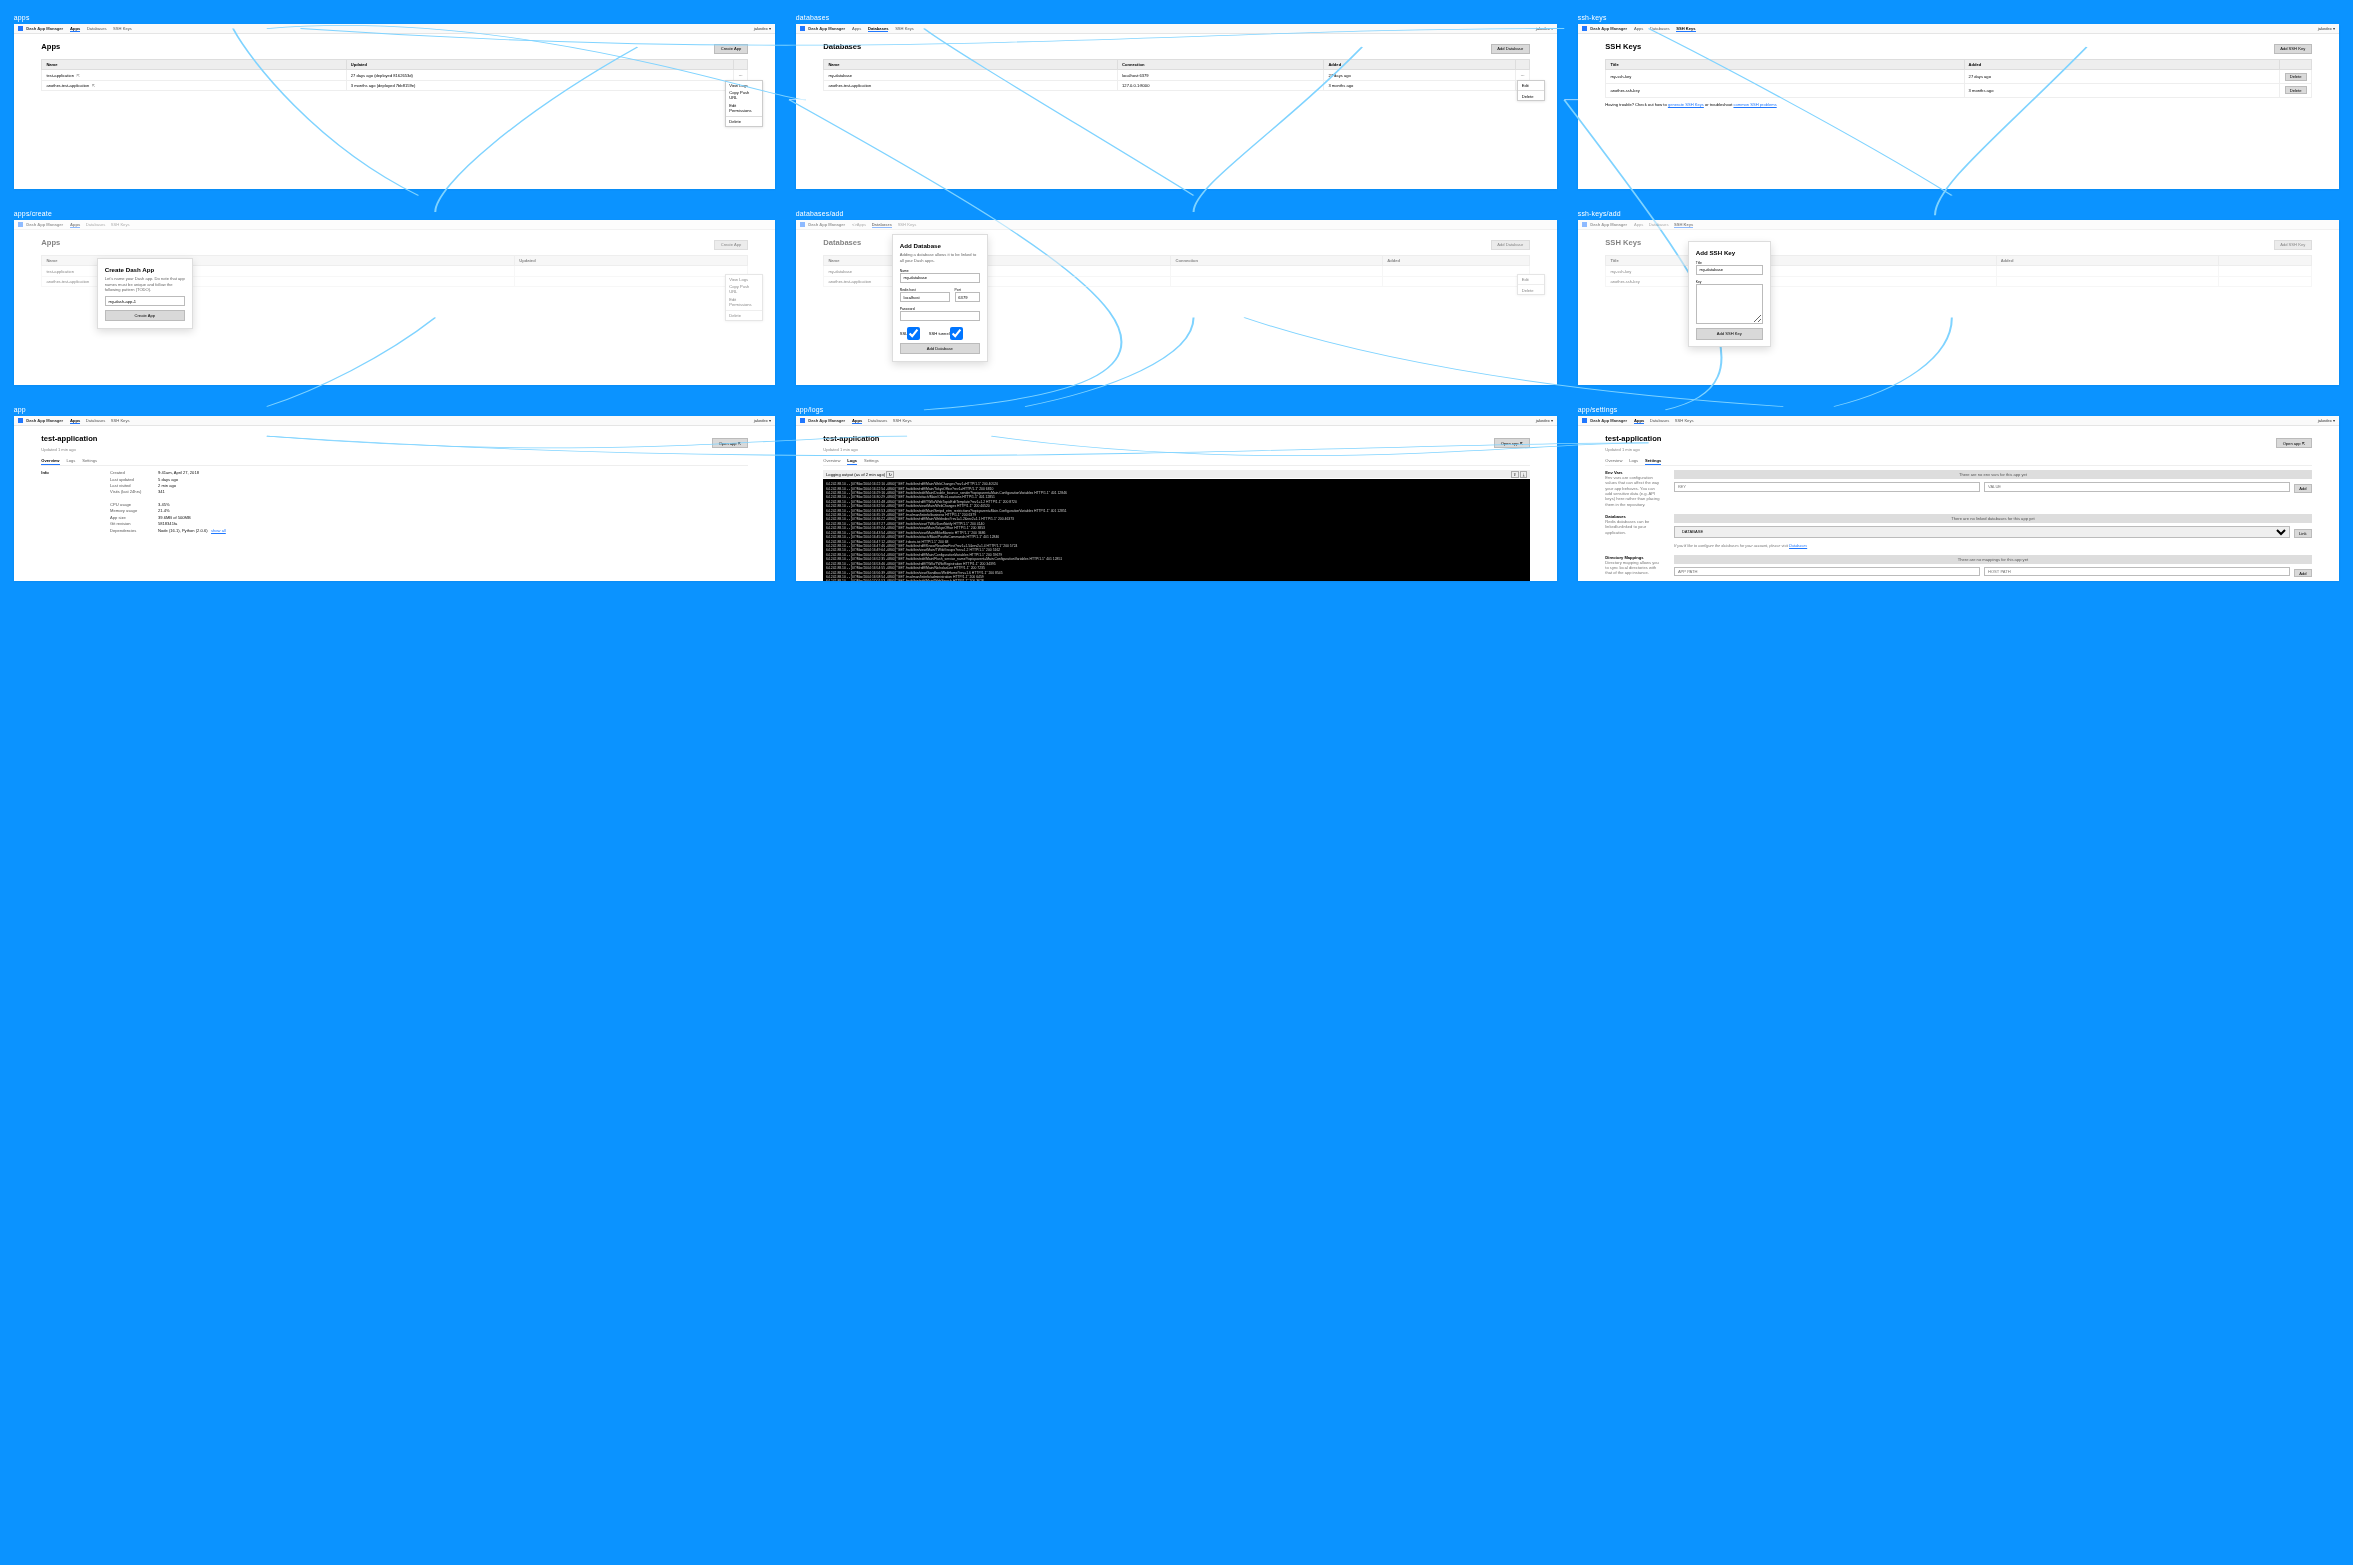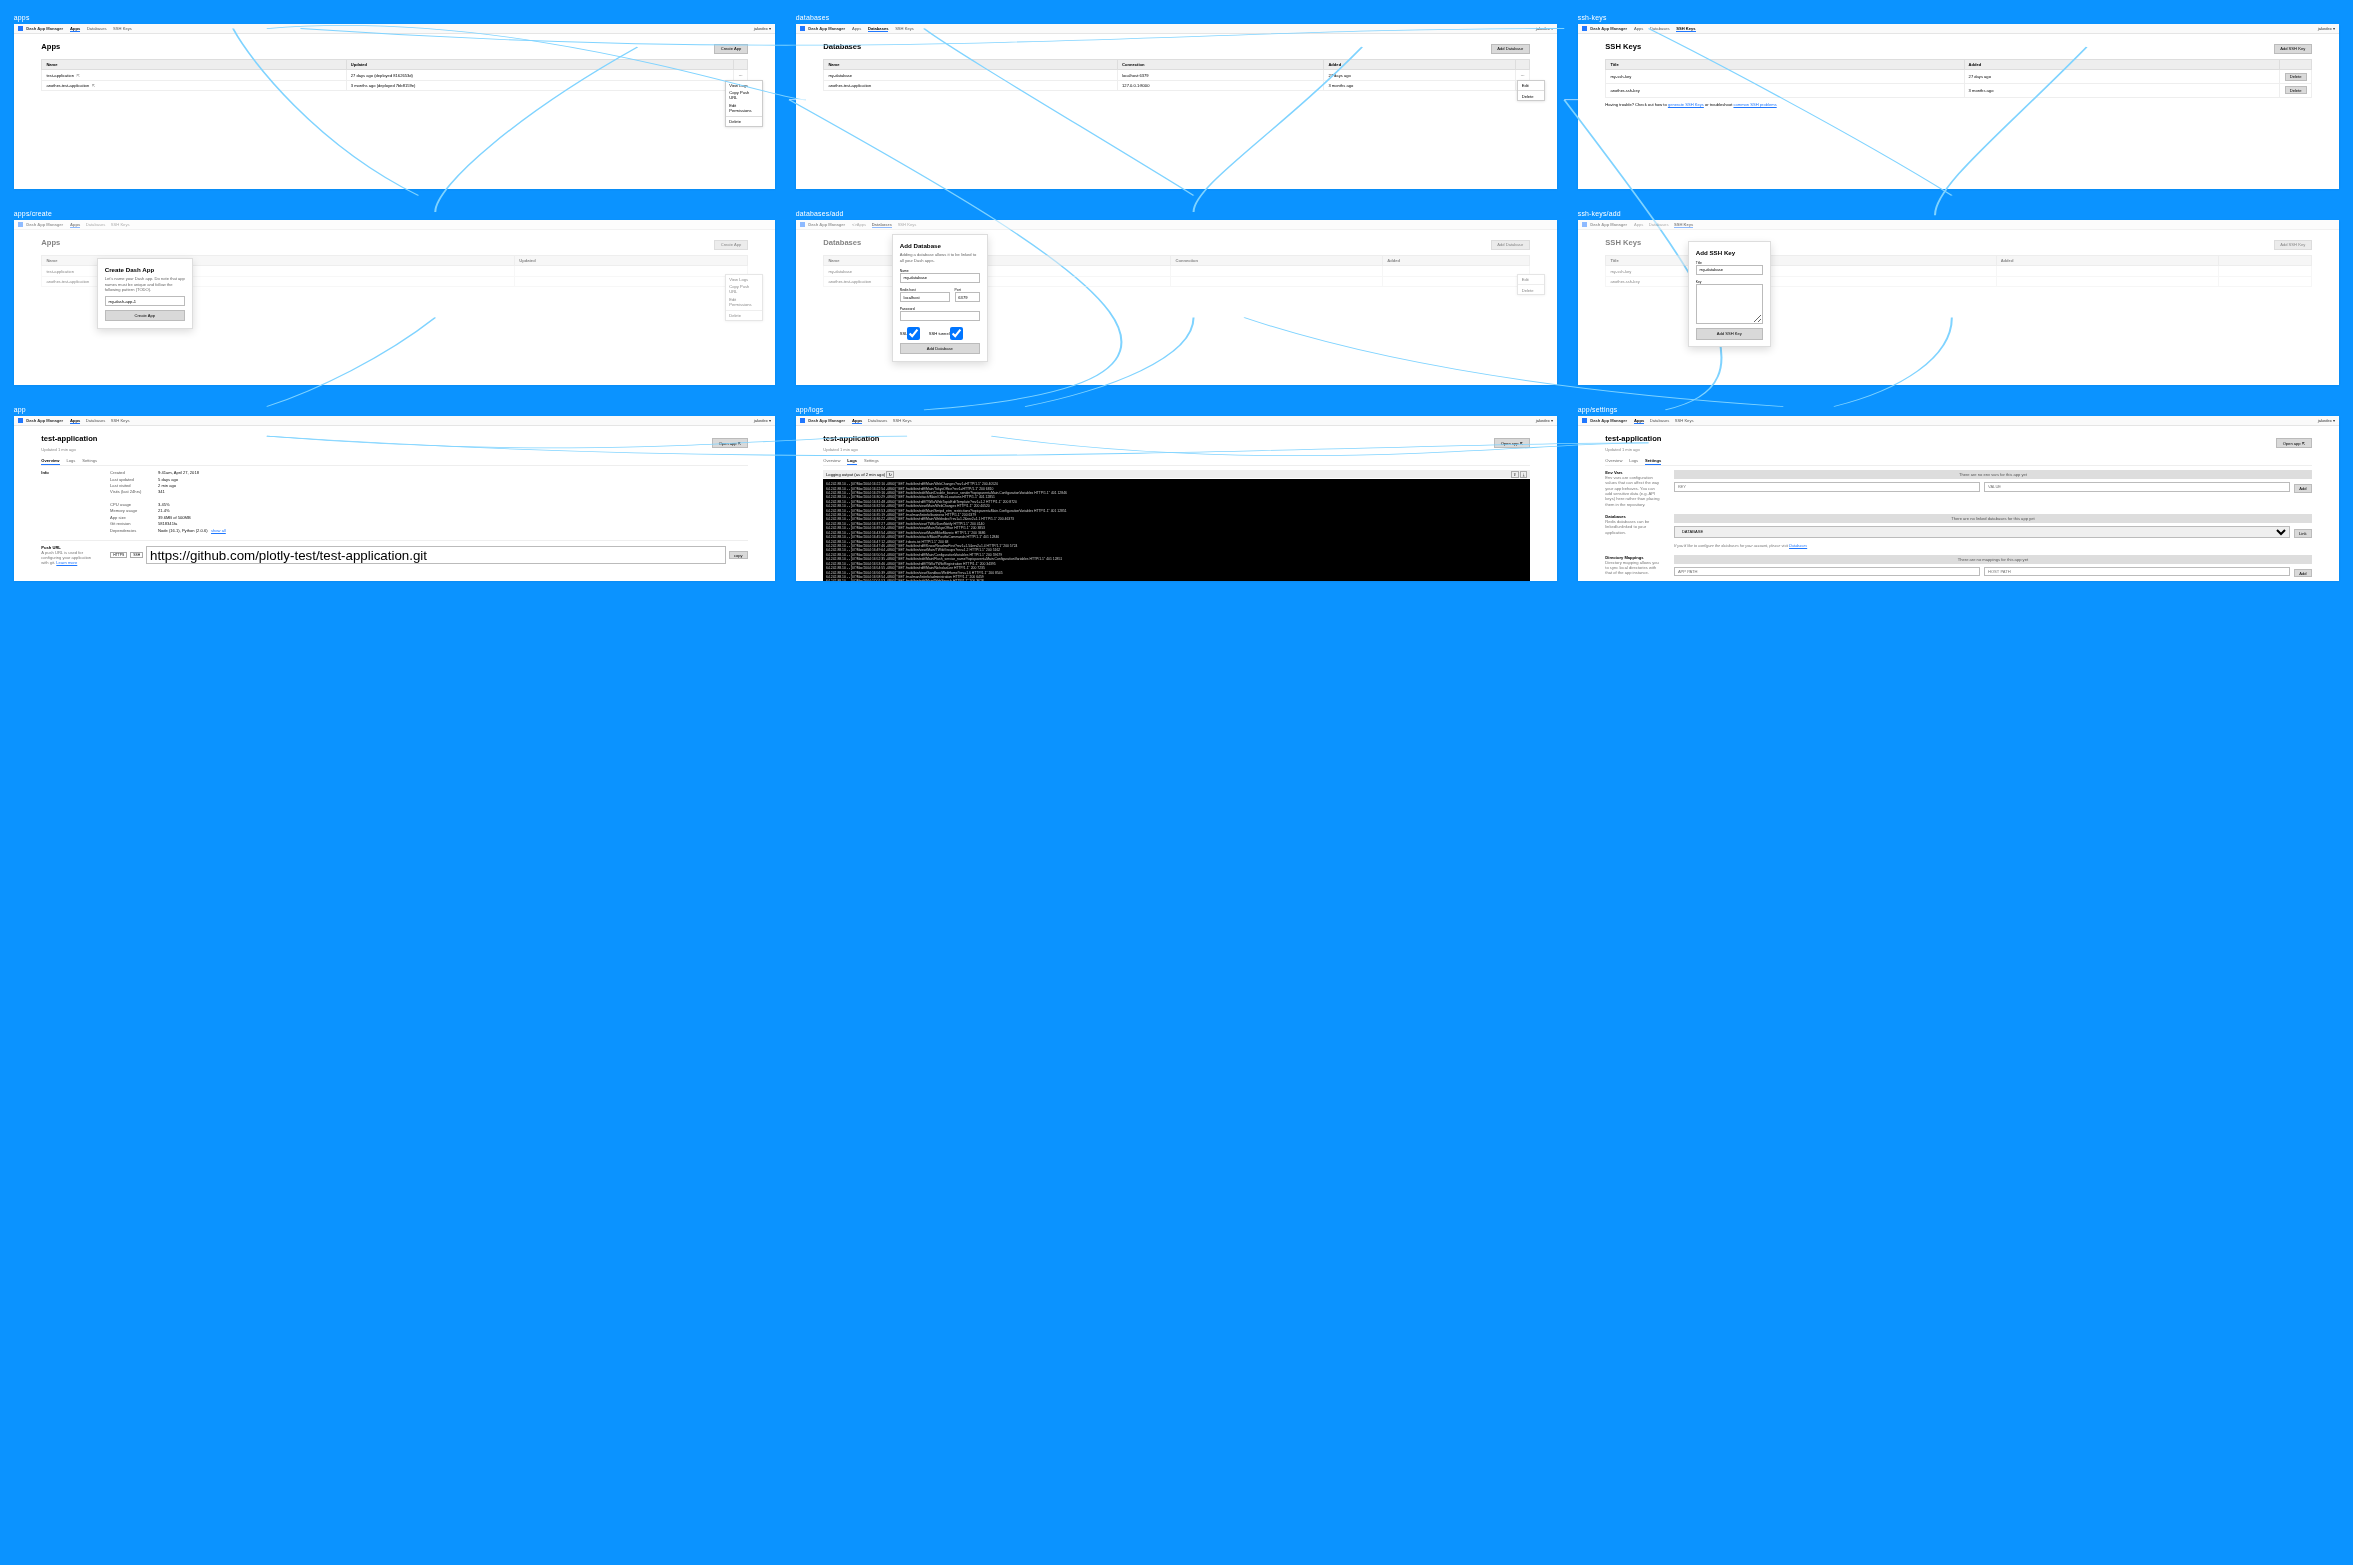--- a/index.html
+++ b/index.html
@@ -419,32 +419,20 @@
             <dt>Memory usage</dt>
                 <dd>21.4%</dd>
             <dt>App size</dt>
                 <dd>39.6MB of 500MB</dd>
             <dt>Git revision</dt>
                 <dd>5818341fa</dd>
             <dt>Dependencies</dt>
                 <dd><span>Node (16.1), Python (2.0.6)</span> &nbsp; <a class="link">show all</a></dd>
           </dl>
             </div>
-        </div>
-        <div class="section" style="border-top:0.7px solid #eee; padding-top:4.1px">
-          <div class="left">
-              <div class="sec-title">Push URL</div>
-              <div class="sec-desc"><span>A push URL is used for configuring your application with git.</span> <a class="link">Learn more</a></div>
-            </div>
-          <div class="right pushurl-row">
-            <span class="tag">HTTPS</span>
-            <span class="tag">SSH</span>
-            <input value="https://github.com/plotly-test/test-application.git" style="">
-            <button class="btn btn-sm">copy</button>
-          </div>
         </div>
       </div>
     </div>
   </div>
 
   <div class="cell">
     <div class="cell-label">app/logs</div>
     <div class="screen">
       <div class="topbar">
           <div class="logo"></div>

